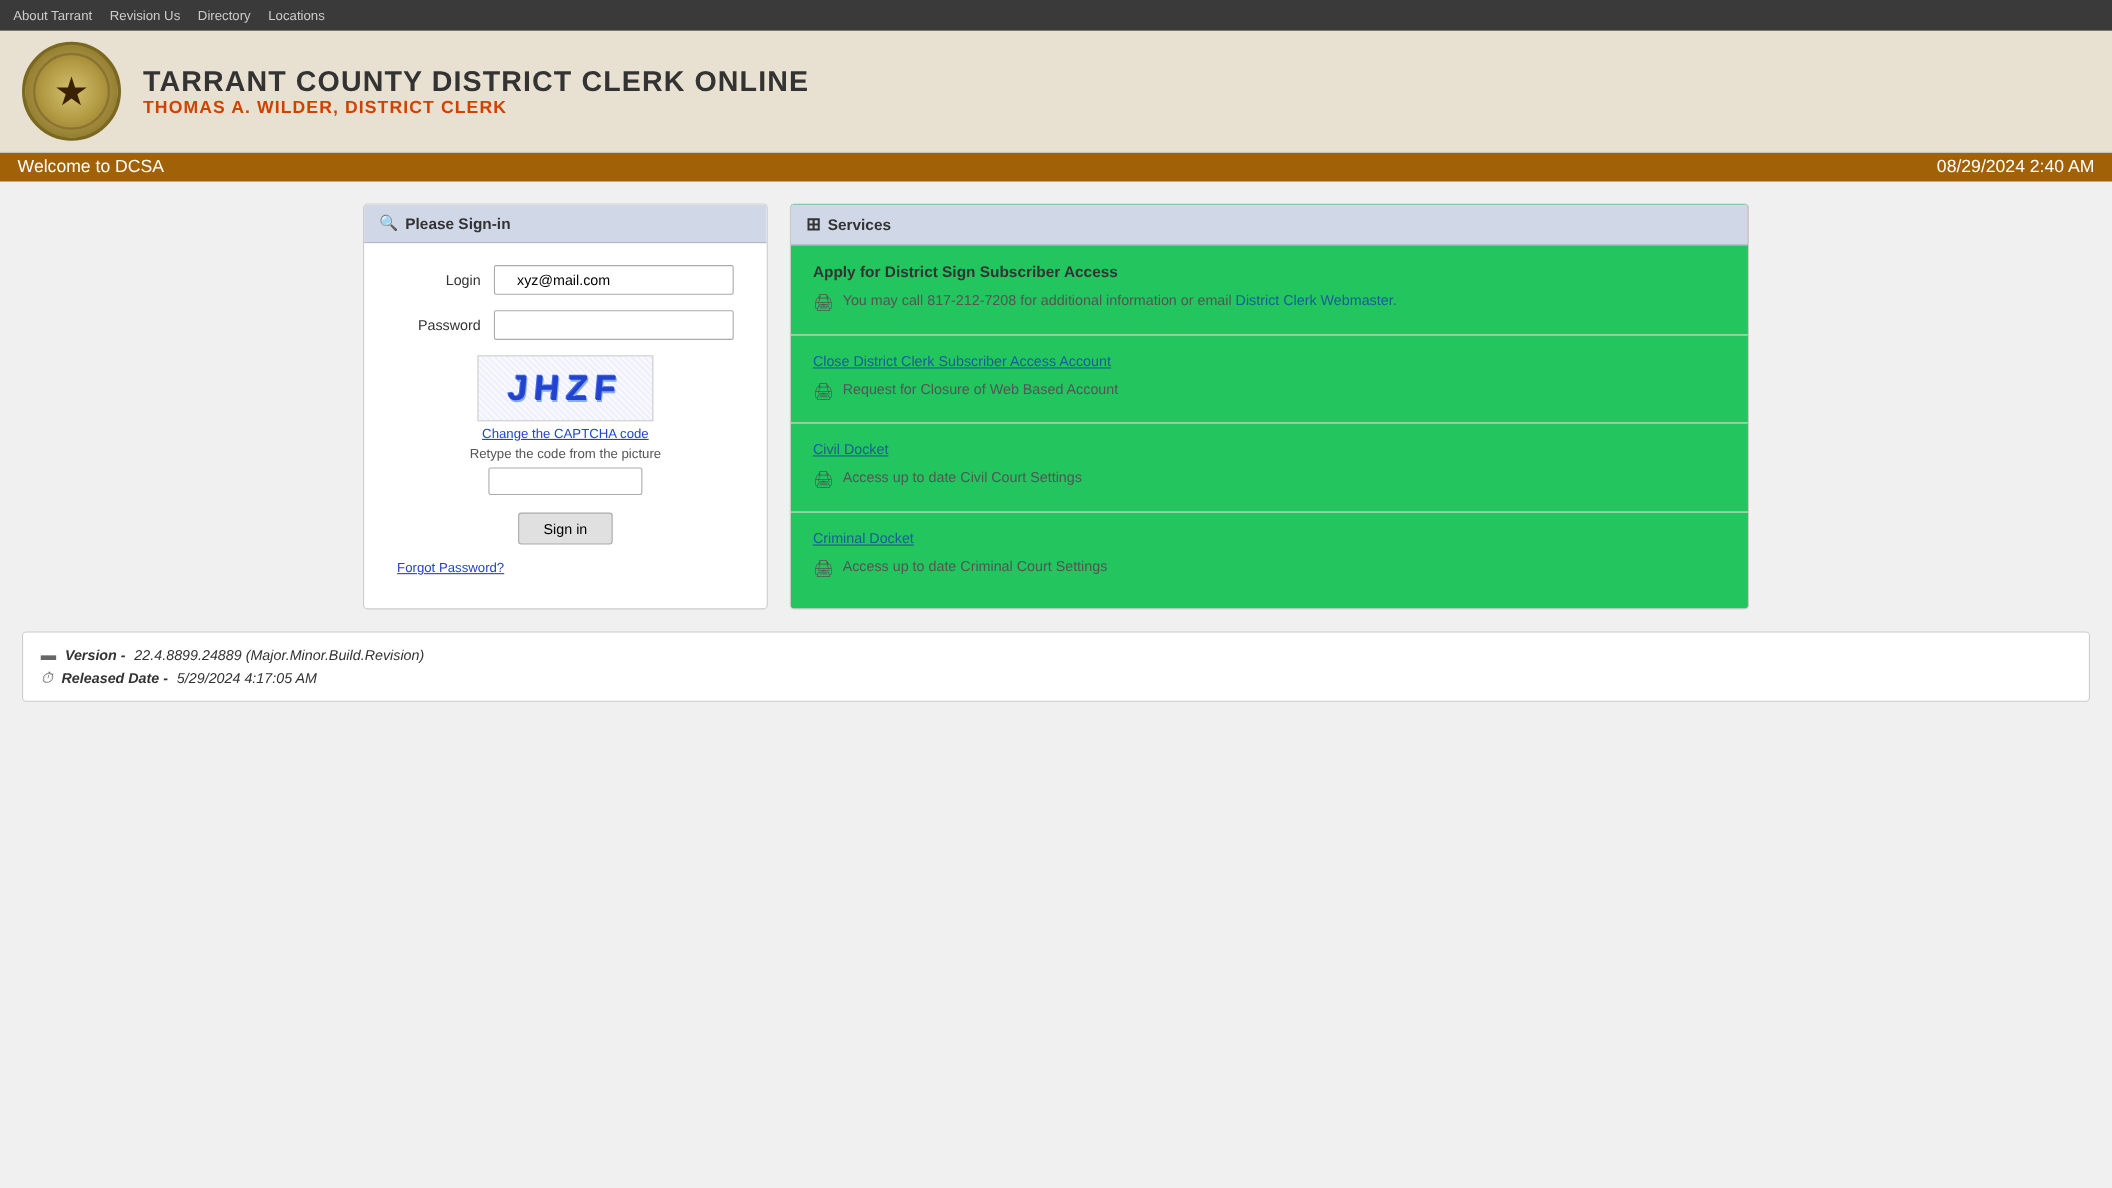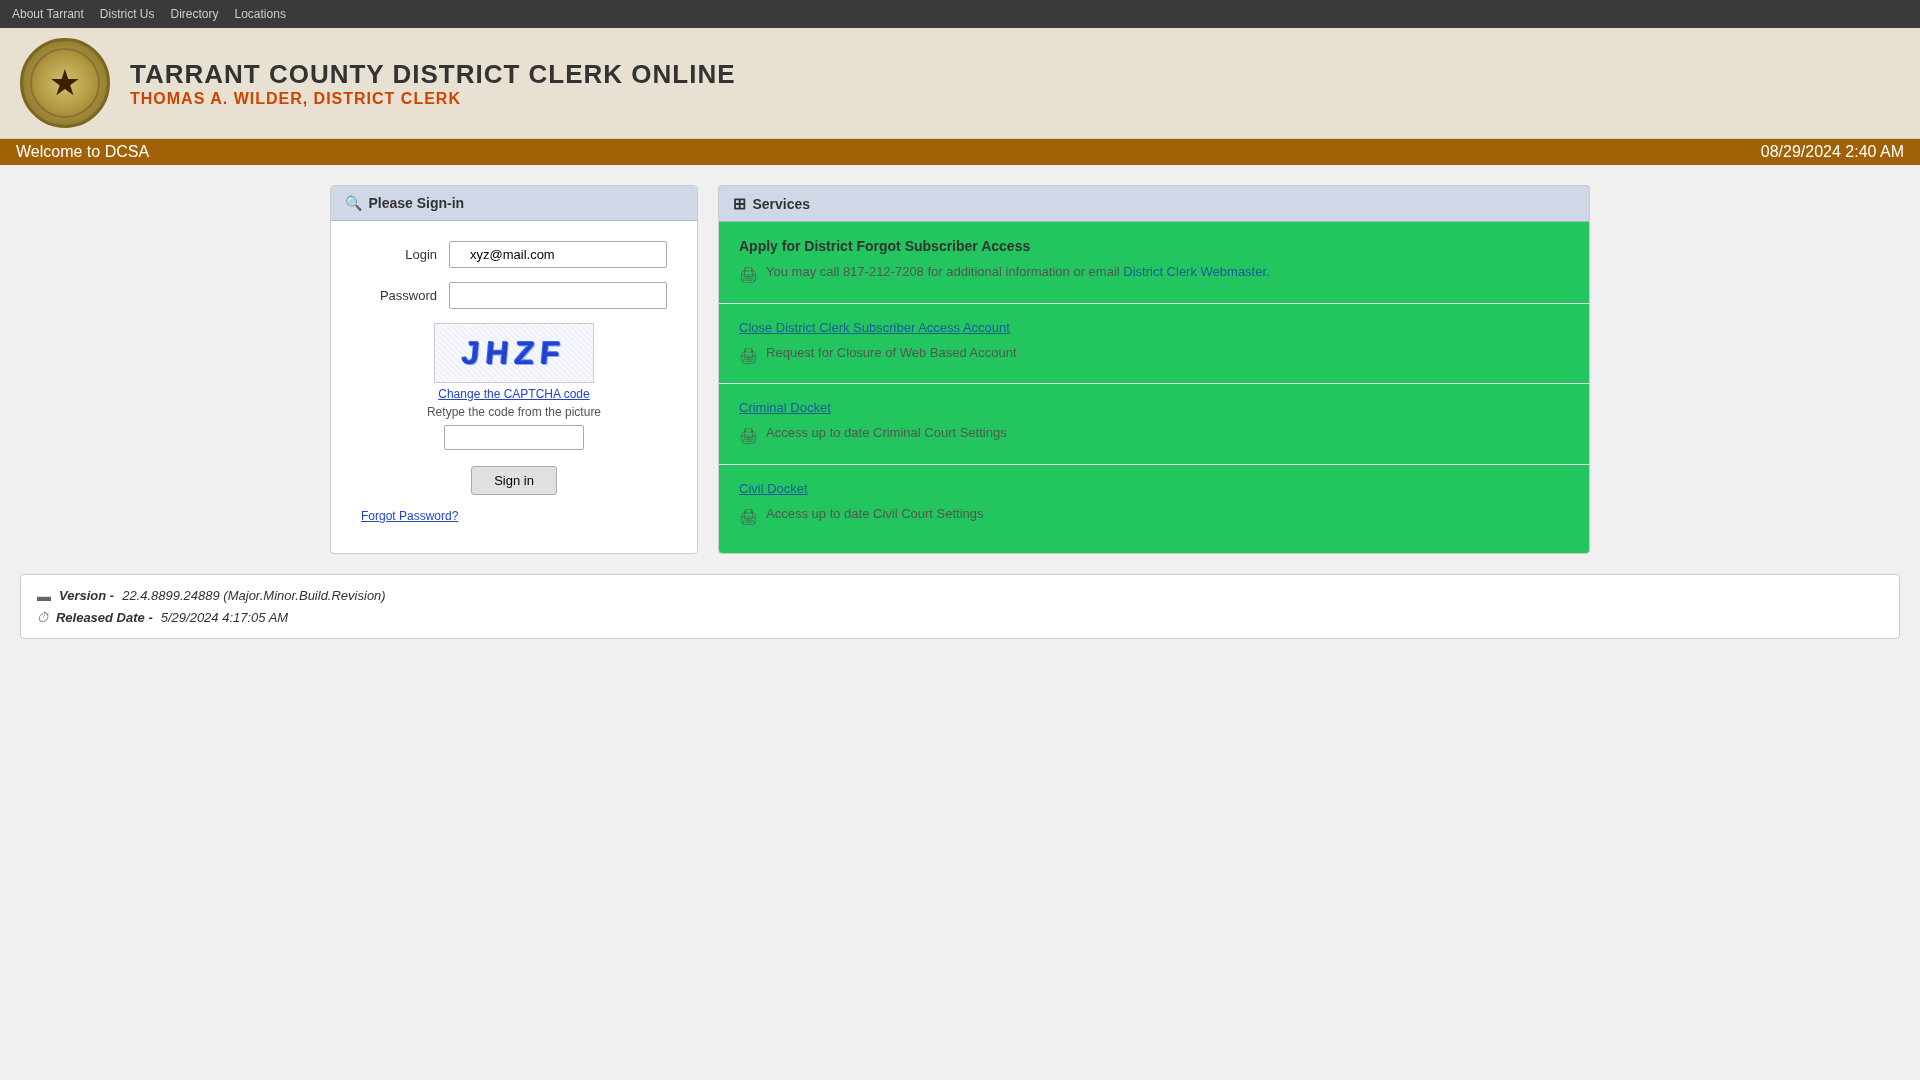--- a/index.html
+++ b/index.html
@@ -293,21 +293,21 @@
     .icon-search::before { content: "🔍"; font-size: 14px; }
     .icon-grid::before { content: "⊞"; font-size: 16px; }
     .icon-barcode::before { content: "▬"; font-size: 14px; }
     .icon-clock::before { content: "⏱"; font-size: 14px; }
   </style>
 </head>
 <body>
 
 <nav class="top-nav">
   <a>About Tarrant</a>
-  <a>District Us</a>
+  <a>Revision Us</a>
   <a>Directory</a>
   <a>Locations</a>
 </nav>
 
 <header class="header">
   <div class="seal">
     <div class="seal-inner">
       <span class="seal-star">★</span>
     </div>
   </div>
@@ -354,51 +354,51 @@
     </div>
   </div>
 
   <div class="services-panel">
     <div class="panel-header">
       <span class="header-icon icon-grid"></span>
       <span>Services</span>
     </div>
 
     <div class="service-section">
-      <div class="service-title">Apply for District Forgot Subscriber Access</div>
+      <div class="service-title">Apply for District Sign Subscriber Access</div>
       <div class="service-info">
         <span class="icon-printer printer-icon"></span>
         <span>
           <span>You may call 817-212-7208 for additional information or email </span>
           <a style="color:#1a5c9a;">District Clerk Webmaster</a><span>.</span>
         </span>
       </div>
     </div>
 
     <div class="service-section">
       <a class="service-link">Close District Clerk Subscriber Access Account</a>
       <div class="service-info">
         <span class="icon-printer printer-icon"></span>
         <span>Request for Closure of Web Based Account</span>
       </div>
     </div>
 
     <div class="service-section">
+      <a class="service-link">Civil Docket</a>
+      <div class="service-info">
+        <span class="icon-printer printer-icon"></span>
+        <span>Access up to date Civil Court Settings</span>
+      </div>
+    </div>
+
+    <div class="service-section">
       <a class="service-link">Criminal Docket</a>
       <div class="service-info">
         <span class="icon-printer printer-icon"></span>
         <span>Access up to date Criminal Court Settings</span>
-      </div>
-    </div>
-
-    <div class="service-section">
-      <a class="service-link">Civil Docket</a>
-      <div class="service-info">
-        <span class="icon-printer printer-icon"></span>
-        <span>Access up to date Civil Court Settings</span>
       </div>
     </div>
 
   </div>
 </div>
 
 <div class="footer">
   <div class="footer-row">
     <span class="footer-icon icon-barcode"></span>
     <strong>Version -</strong>

